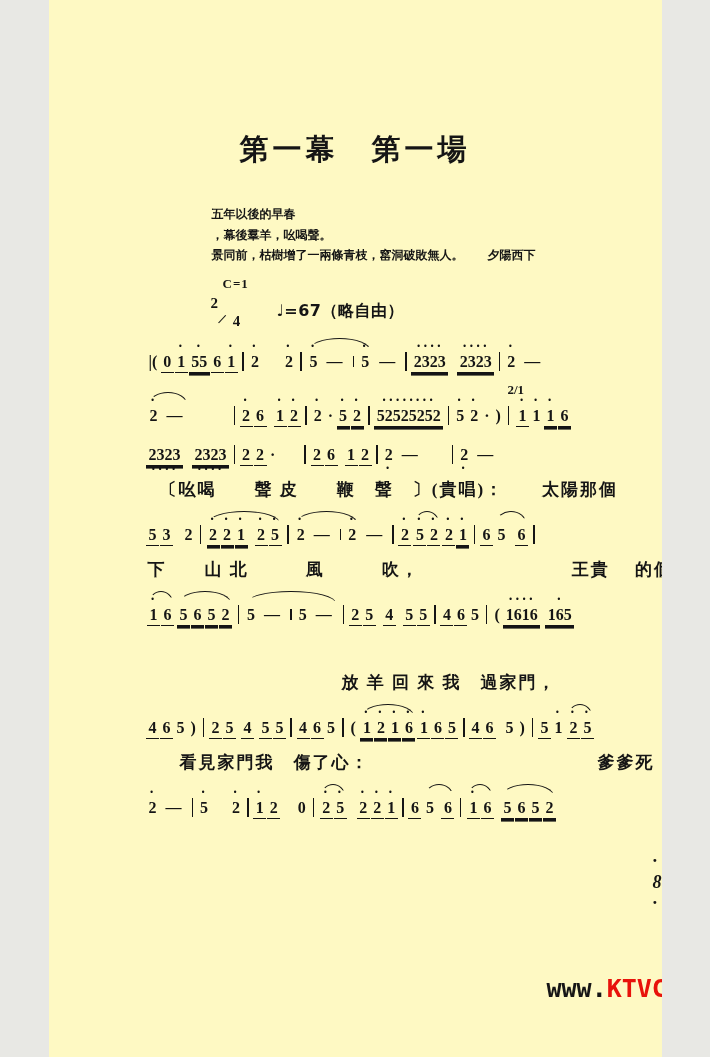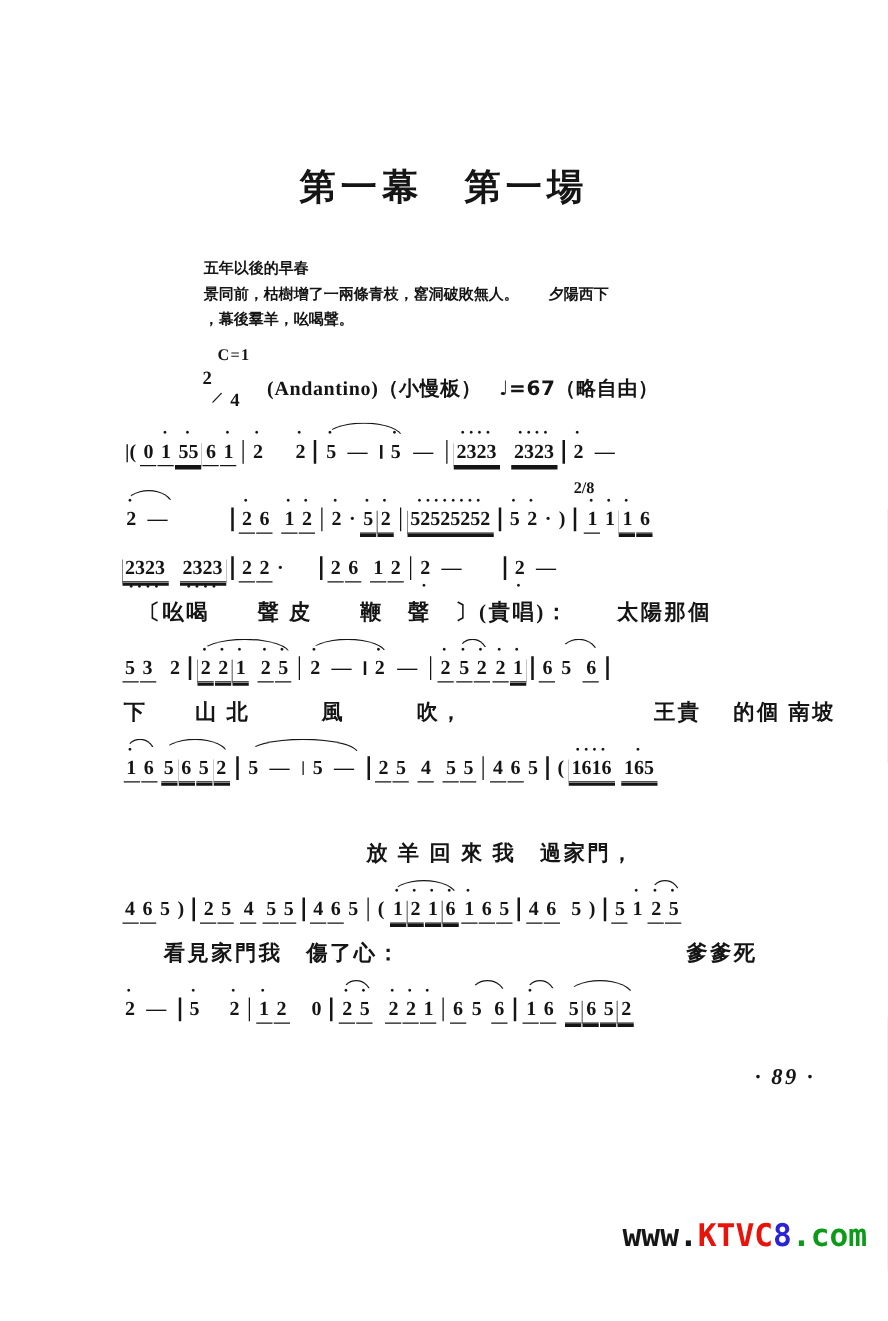--- a/index.html
+++ b/index.html
@@ -1,18 +1,18 @@
 <!DOCTYPE html>
 <html><head>
 <meta charset="utf-8">
 <style>
   html,body{margin:0;padding:0;background:#e8e8e4;}
   .sheet{
-    position:relative;width:710px;height:1057px;margin:0 auto;
-    background:#ffffff;overflow:hidden;color:#151515;
+    position:relative;width:613px;height:1057px;margin:0 auto;
+    background:#fef9c3;overflow:hidden;color:#151515;
     font-family:"Liberation Serif","DejaVu Serif",serif;
   }
   
   .title{
     padding-top:130px;text-align:center;font-size:29px;font-weight:bold;
     letter-spacing:4px;white-space:pre;
   }
   .directions{margin:34px 60px 0 163px;font-size:12px;font-weight:bold;line-height:1.72;}
   .directions div{white-space:pre;}
   .keysig{margin:10px 0 0 174px;font-size:13px;font-weight:bold;letter-spacing:1px;}
@@ -58,29 +58,28 @@
 </style>
 </head>
 <body>
 
 <div class="sheet">
 
   <div class="title">第一幕　第一場</div>
 
   <div class="directions">
     <div>五年以後的早春</div>
+    <div>，幕後羣羊，吆喝聲。</div>
     <div>景同前，枯樹增了一兩條青枝，窰洞破敗無人。　　夕陽西下</div>
-    <div>，幕後羣羊，吆喝聲。</div>
   </div>
 
   <div class="keysig">C=1</div>
 
   <div class="temporow">
     <span class="frac"><span class="fn">2</span><span class="fs">/</span><span class="fd">4</span></span>
-    <span class="tempotext">(Andantino)（小慢板）</span>
     <span class="tempotext notehead" style="margin-left:14px;">♩=67（略自由）</span>
   </div>
 
   <div class="score">
       <div class="system">
         <div class="mrow">
           <span class="tok">
             <span class="da"></span>
             <span class="nm">|(</span>
             <span class="db"></span>
@@ -251,21 +250,21 @@
             <span class="nm">·</span>
             <span class="db"></span>
           </span>
           <span class="tok">
             <span class="da"></span>
             <span class="nm">)</span>
             <span class="db"></span>
           </span>
           <span class="barv"></span>
           <span class="ts">
-            <span class="">2/8</span>
+            <span class="">2/1</span>
           </span>
           <span class="tok">
             <span class="da">•</span>
             <span class="nm u1">1</span>
             <span class="db"></span>
           </span>
           <span class="tok">
             <span class="da">•</span>
             <span class="nm">1</span>
             <span class="db"></span>

